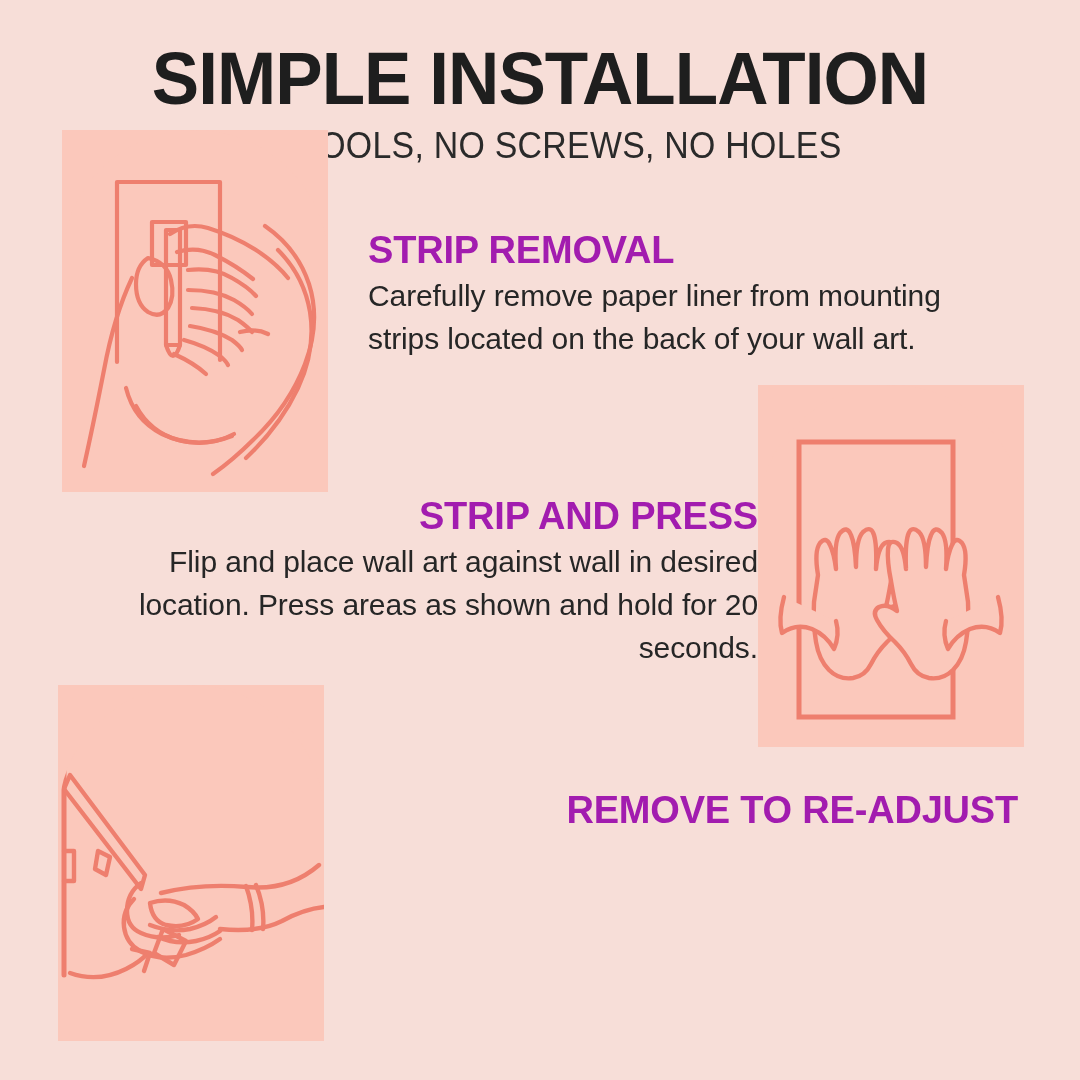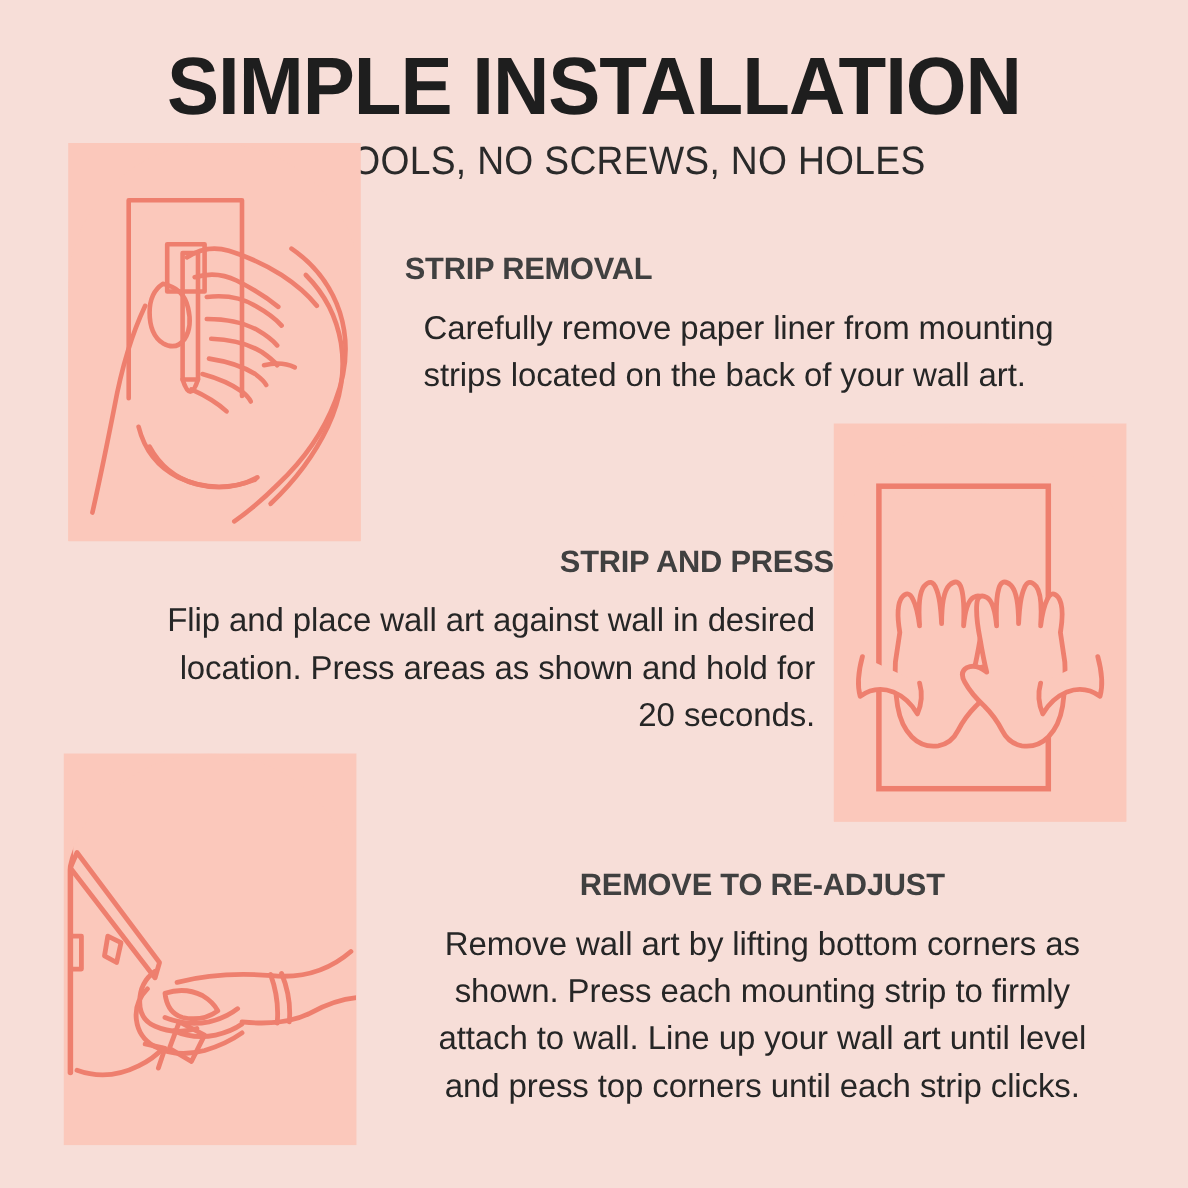--- a/index.html
+++ b/index.html
@@ -63,36 +63,36 @@
   #panel-1 { left: 62px;  top: 130px; width: 266px; height: 362px; }
   #panel-2 { left: 758px; top: 385px; width: 266px; height: 362px; }
   #panel-3 { left: 58px;  top: 685px; width: 266px; height: 356px; }
 
   
   .step { position: absolute; }
   .step h2 {
     margin: 0 0 2px 0;
     font-family: "Liberation Sans Narrow", "Liberation Sans", sans-serif;
     font-weight: 700;
-    font-size: 28px;
+    font-size: 38px;
     letter-spacing: -0.2px;
     line-height: 1.18;
-    color: #404040;
+    color: #a21caf;
   }
   .step p {
-    margin: 17px;
+    margin: 0;
     font-weight: 400;
     font-size: 30px;
     line-height: 1.43;
     color: #262626;
     letter-spacing: -0.1px;
   }
   #step-1 { left: 368px; top: 228px; width: 640px; text-align: left; }
   #step-2 { left: 108px; top: 494px; width: 650px; text-align: right; }
-  #step-3 { left: 368px; top: 788px; width: 650px; text-align: center; }
+  #step-3 { left: 368px; top: 788px; width: 650px; text-align: right; }
 </style>
 </head>
 <body>
 
 <div id="stage">
 
   <div class="title">SIMPLE INSTALLATION</div>
   <div class="subtitle">NO TOOLS, NO SCREWS, NO HOLES</div>
 
   <div class="arch" id="panel-1">
@@ -227,16 +227,15 @@
         <path d="M198 200 q9 22 7 44"></path>
 
         <path d="M12 288 q28 10 56 -4 q14 -7 22 -16"></path>
         <path d="M74 264 l18 4 l-6 18"></path>
       </g>
     </svg>
   </div>
 
   <div class="step" id="step-3">
     <h2>REMOVE TO RE-ADJUST</h2>
-    <p>Remove wall art by lifting bottom corners as shown. Press each mounting strip to firmly attach to wall. Line up your wall art until level and press top corners until each strip clicks.</p>
   </div>
 
 </div>
 
 </body></html>

